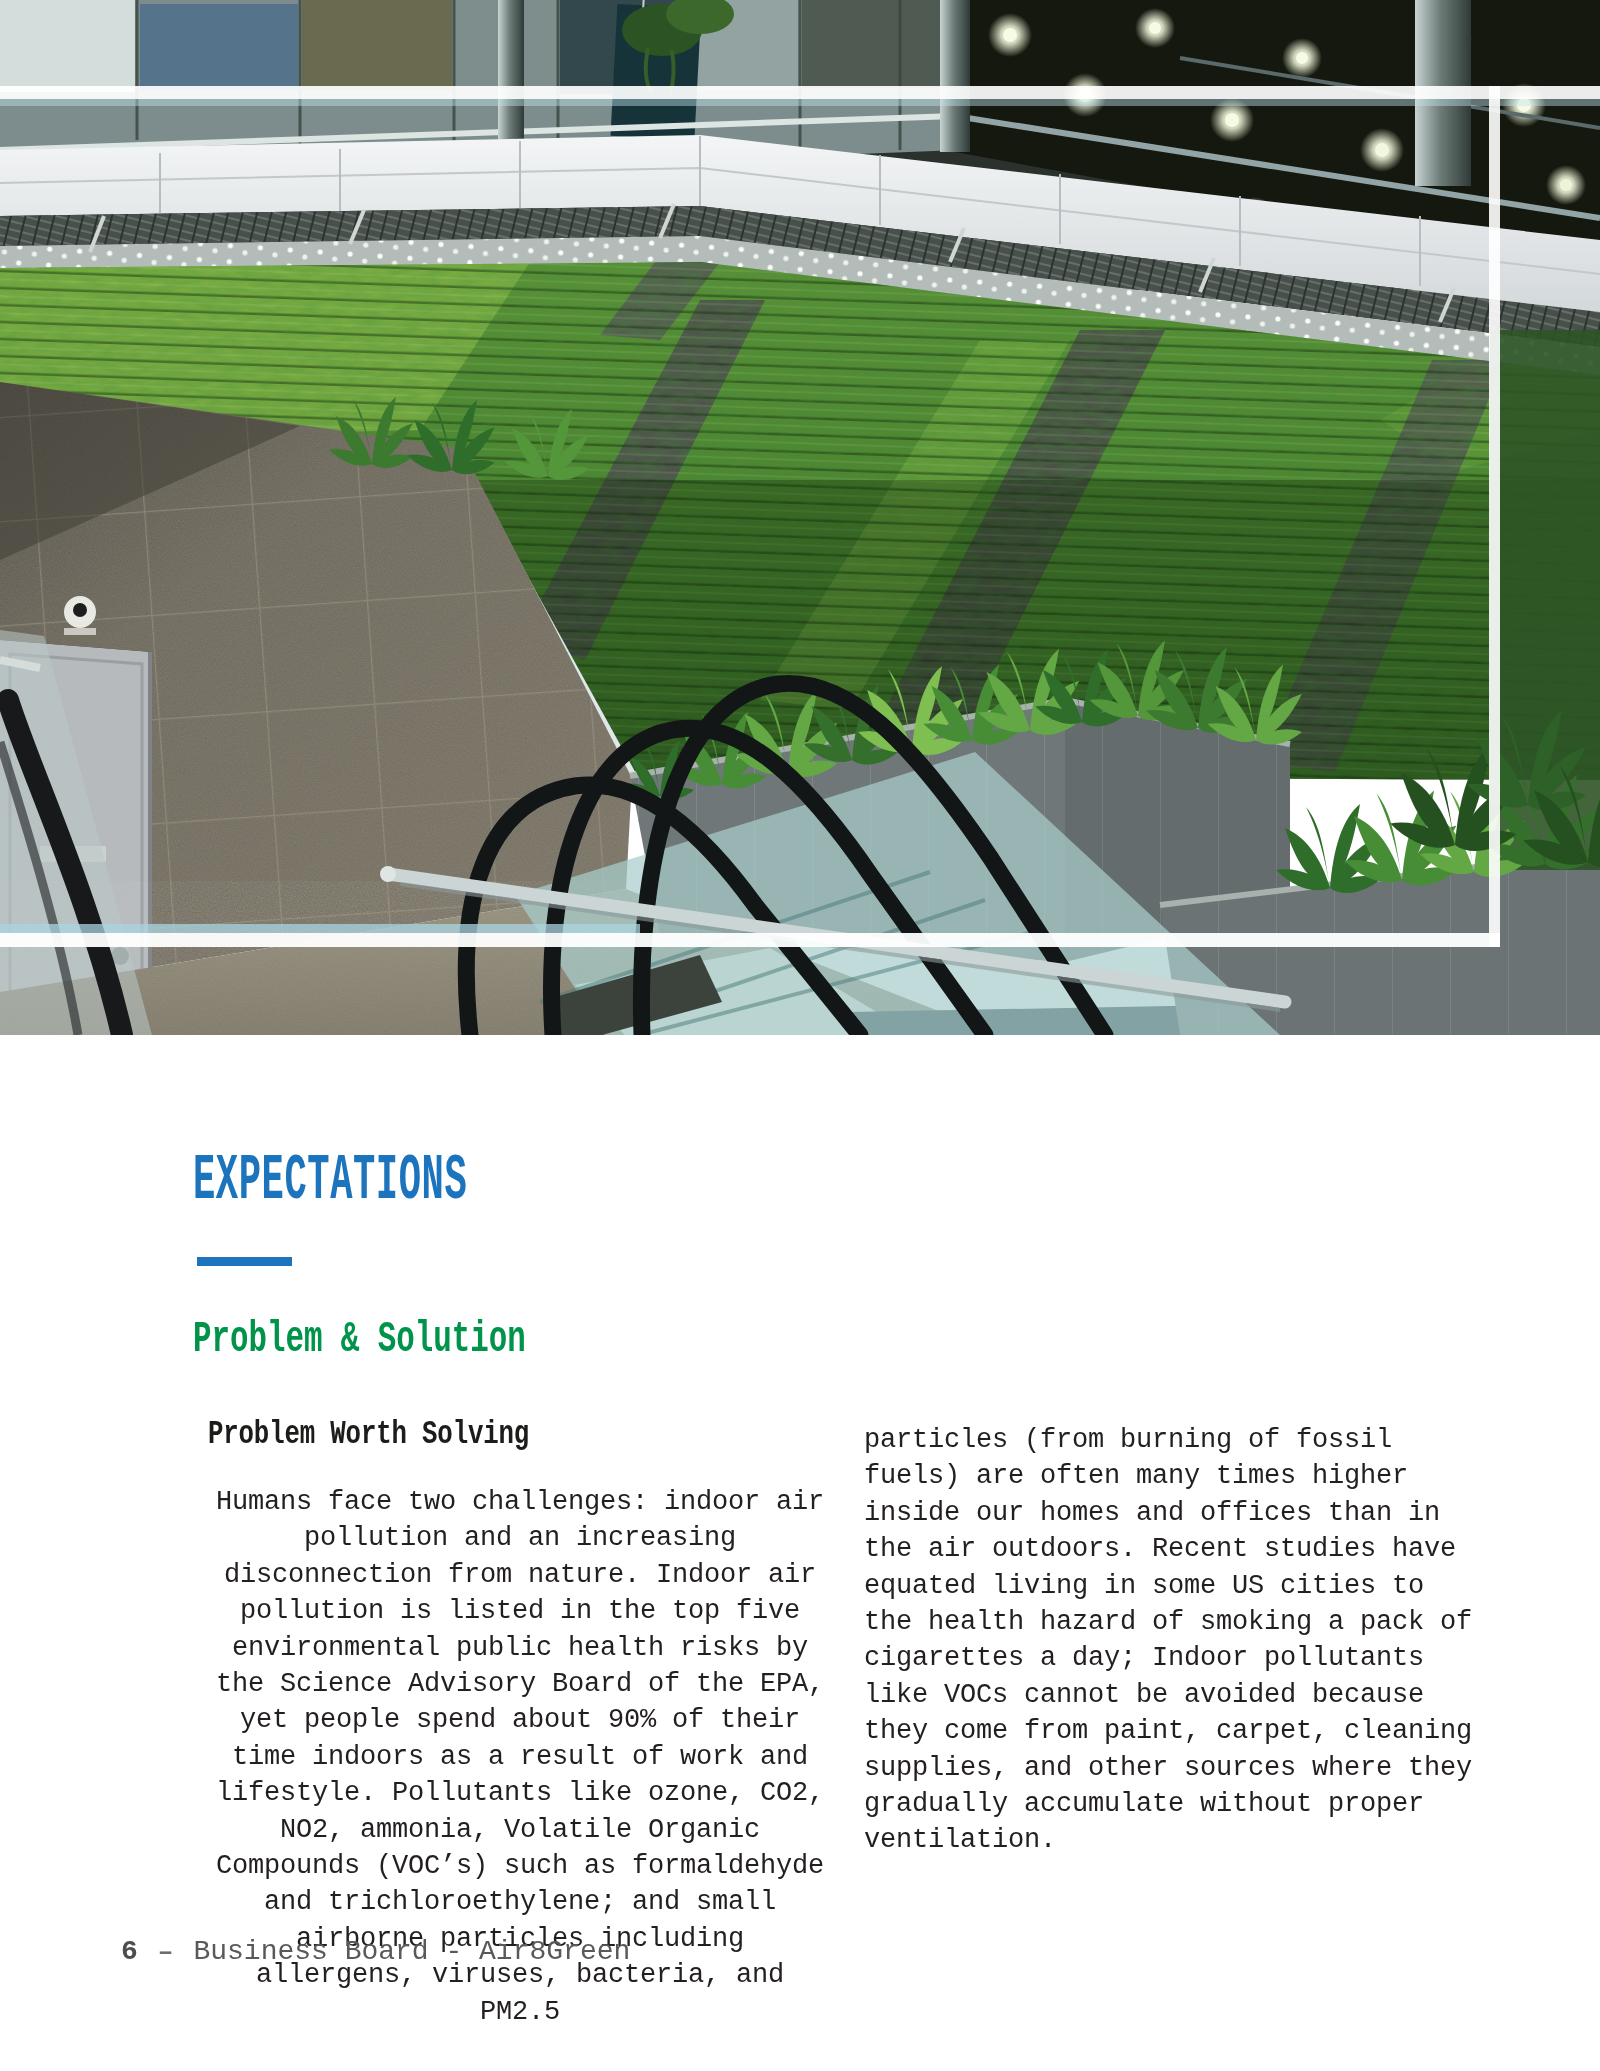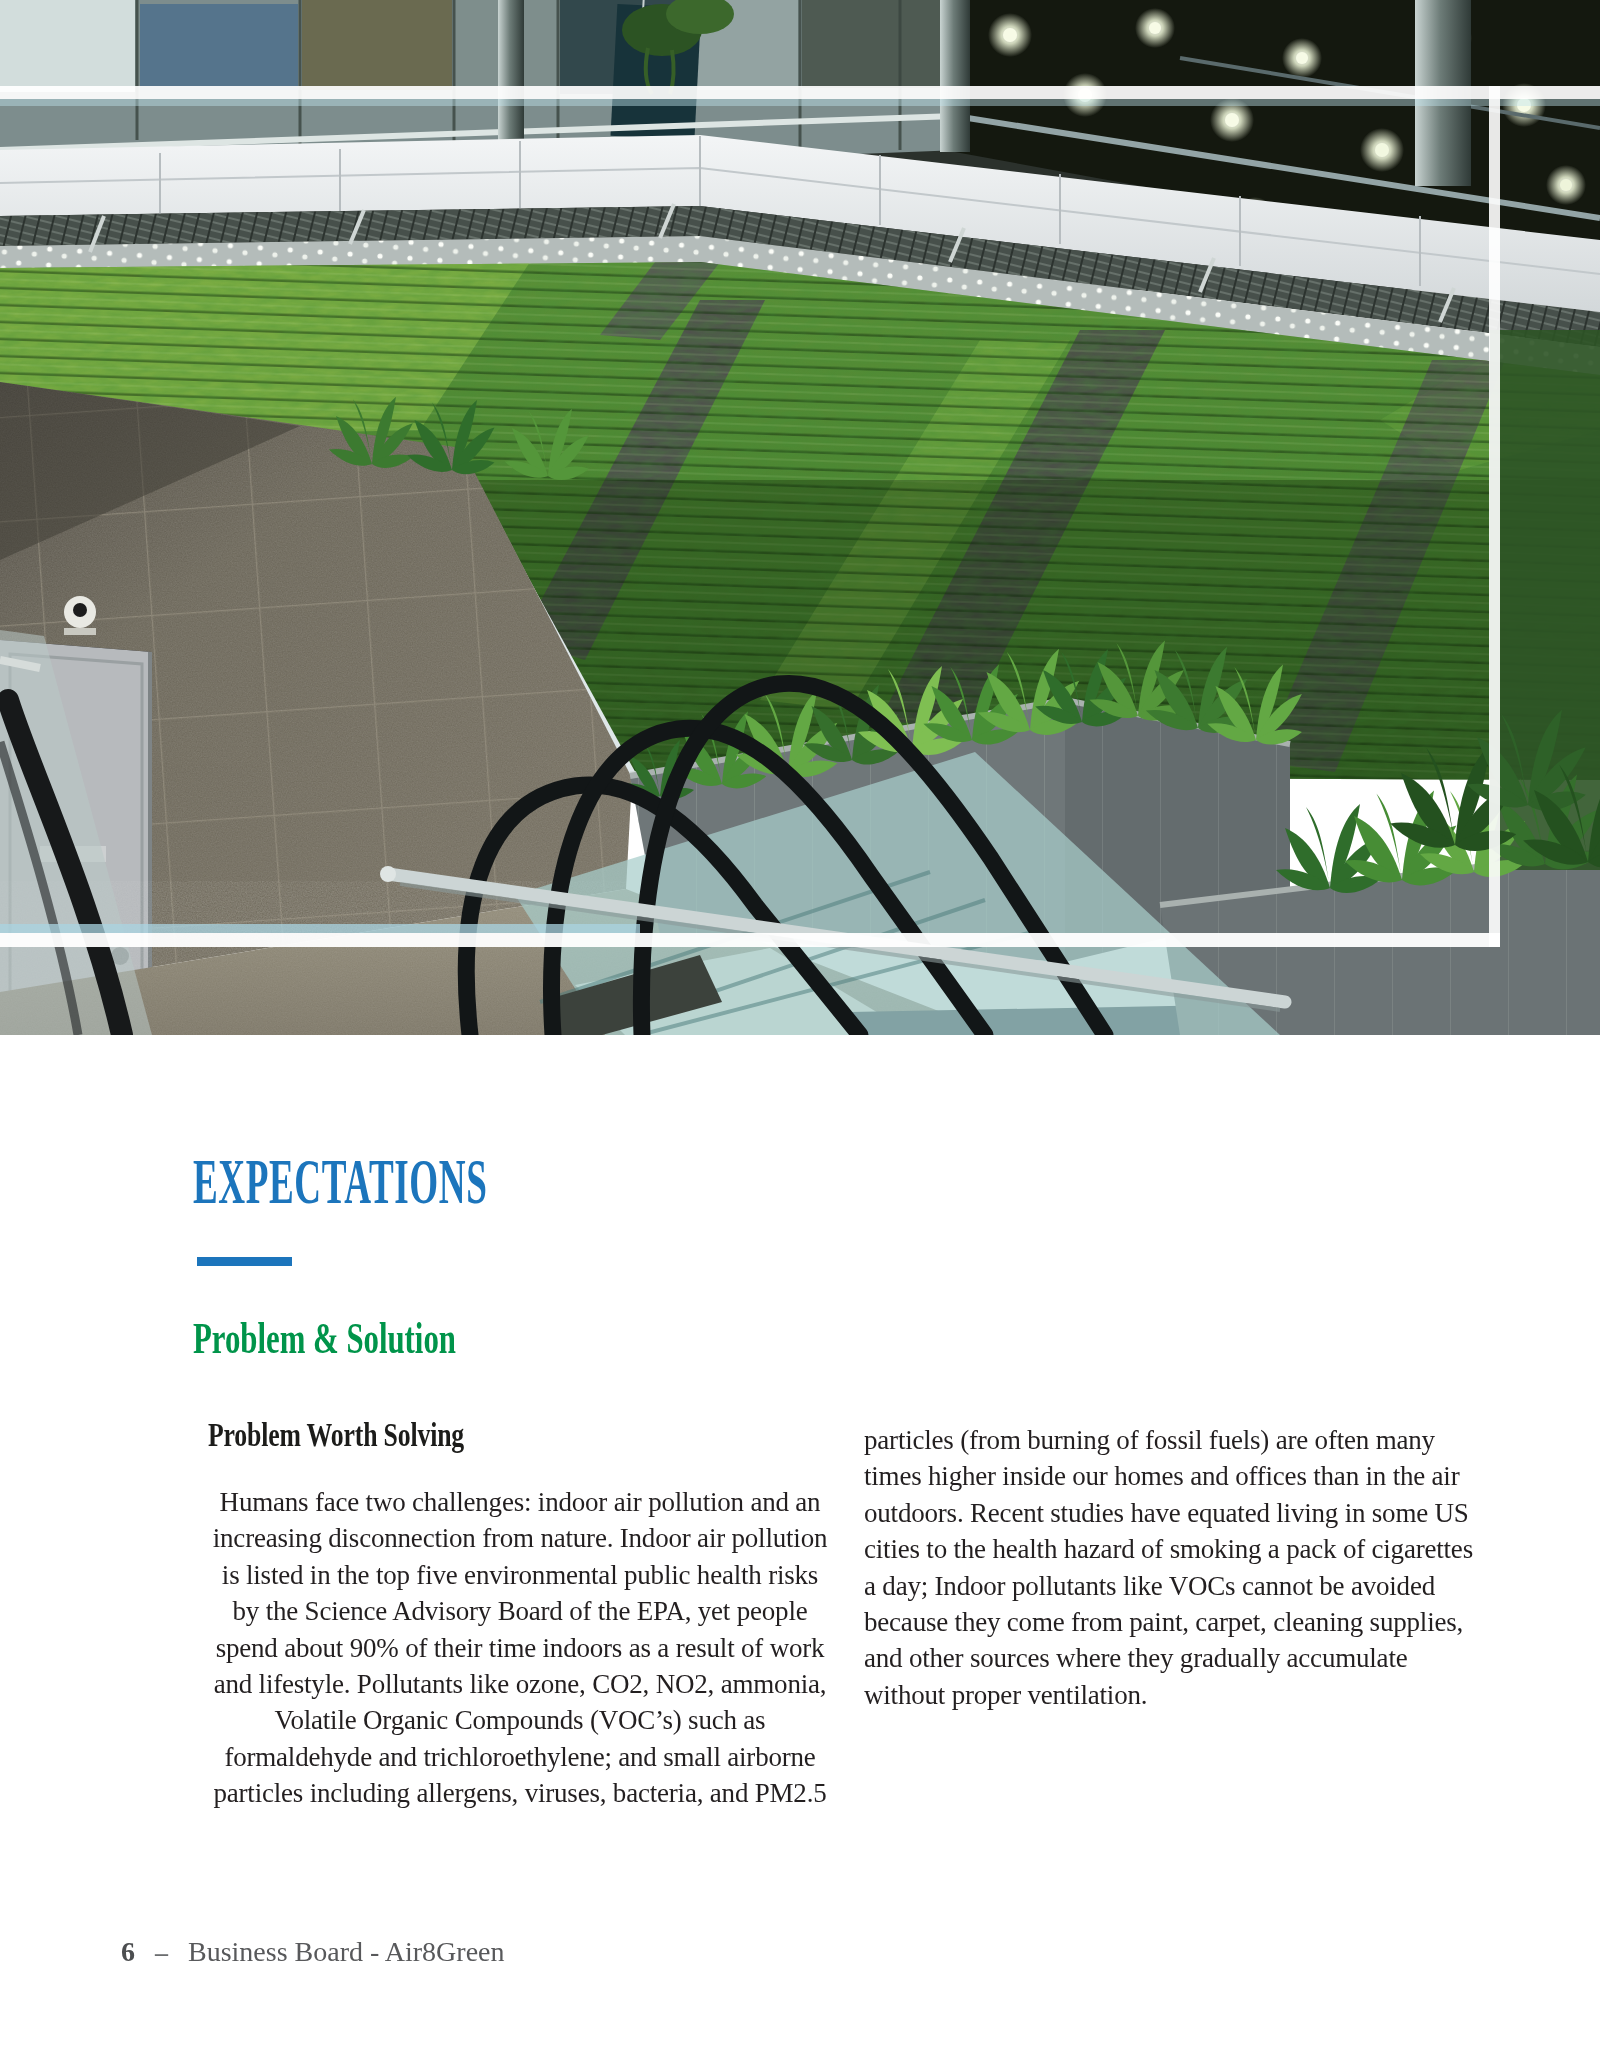--- a/index.html
+++ b/index.html
@@ -1,18 +1,18 @@
 <!DOCTYPE html>
 <html><head>
 <meta charset="utf-8">
 <style>
   html,body{margin:0;padding:0;background:#ffffff;}
   .page{
     position:relative;width:1600px;height:2071px;background:#ffffff;
-    font-family:Liberation Serif, serif;overflow:hidden;
+    font-family:Liberation Mono, monospace;overflow:hidden;
   }
   .hero{position:absolute;left:0;top:0;width:1600px;height:1035px;display:block;}
   .title{
     position:absolute;left:193px;top:1148px;margin:0;
     font-size:64px;font-weight:700;color:#1c75bc;line-height:1.05;
     transform:scaleX(.58);transform-origin:left top;white-space:nowrap;letter-spacing:1px;
   }
   .accent-bar{position:absolute;left:197px;top:1257px;width:95px;height:9px;background:#1c75bc;}
   .section-heading{
     position:absolute;left:193px;top:1315px;margin:0;

